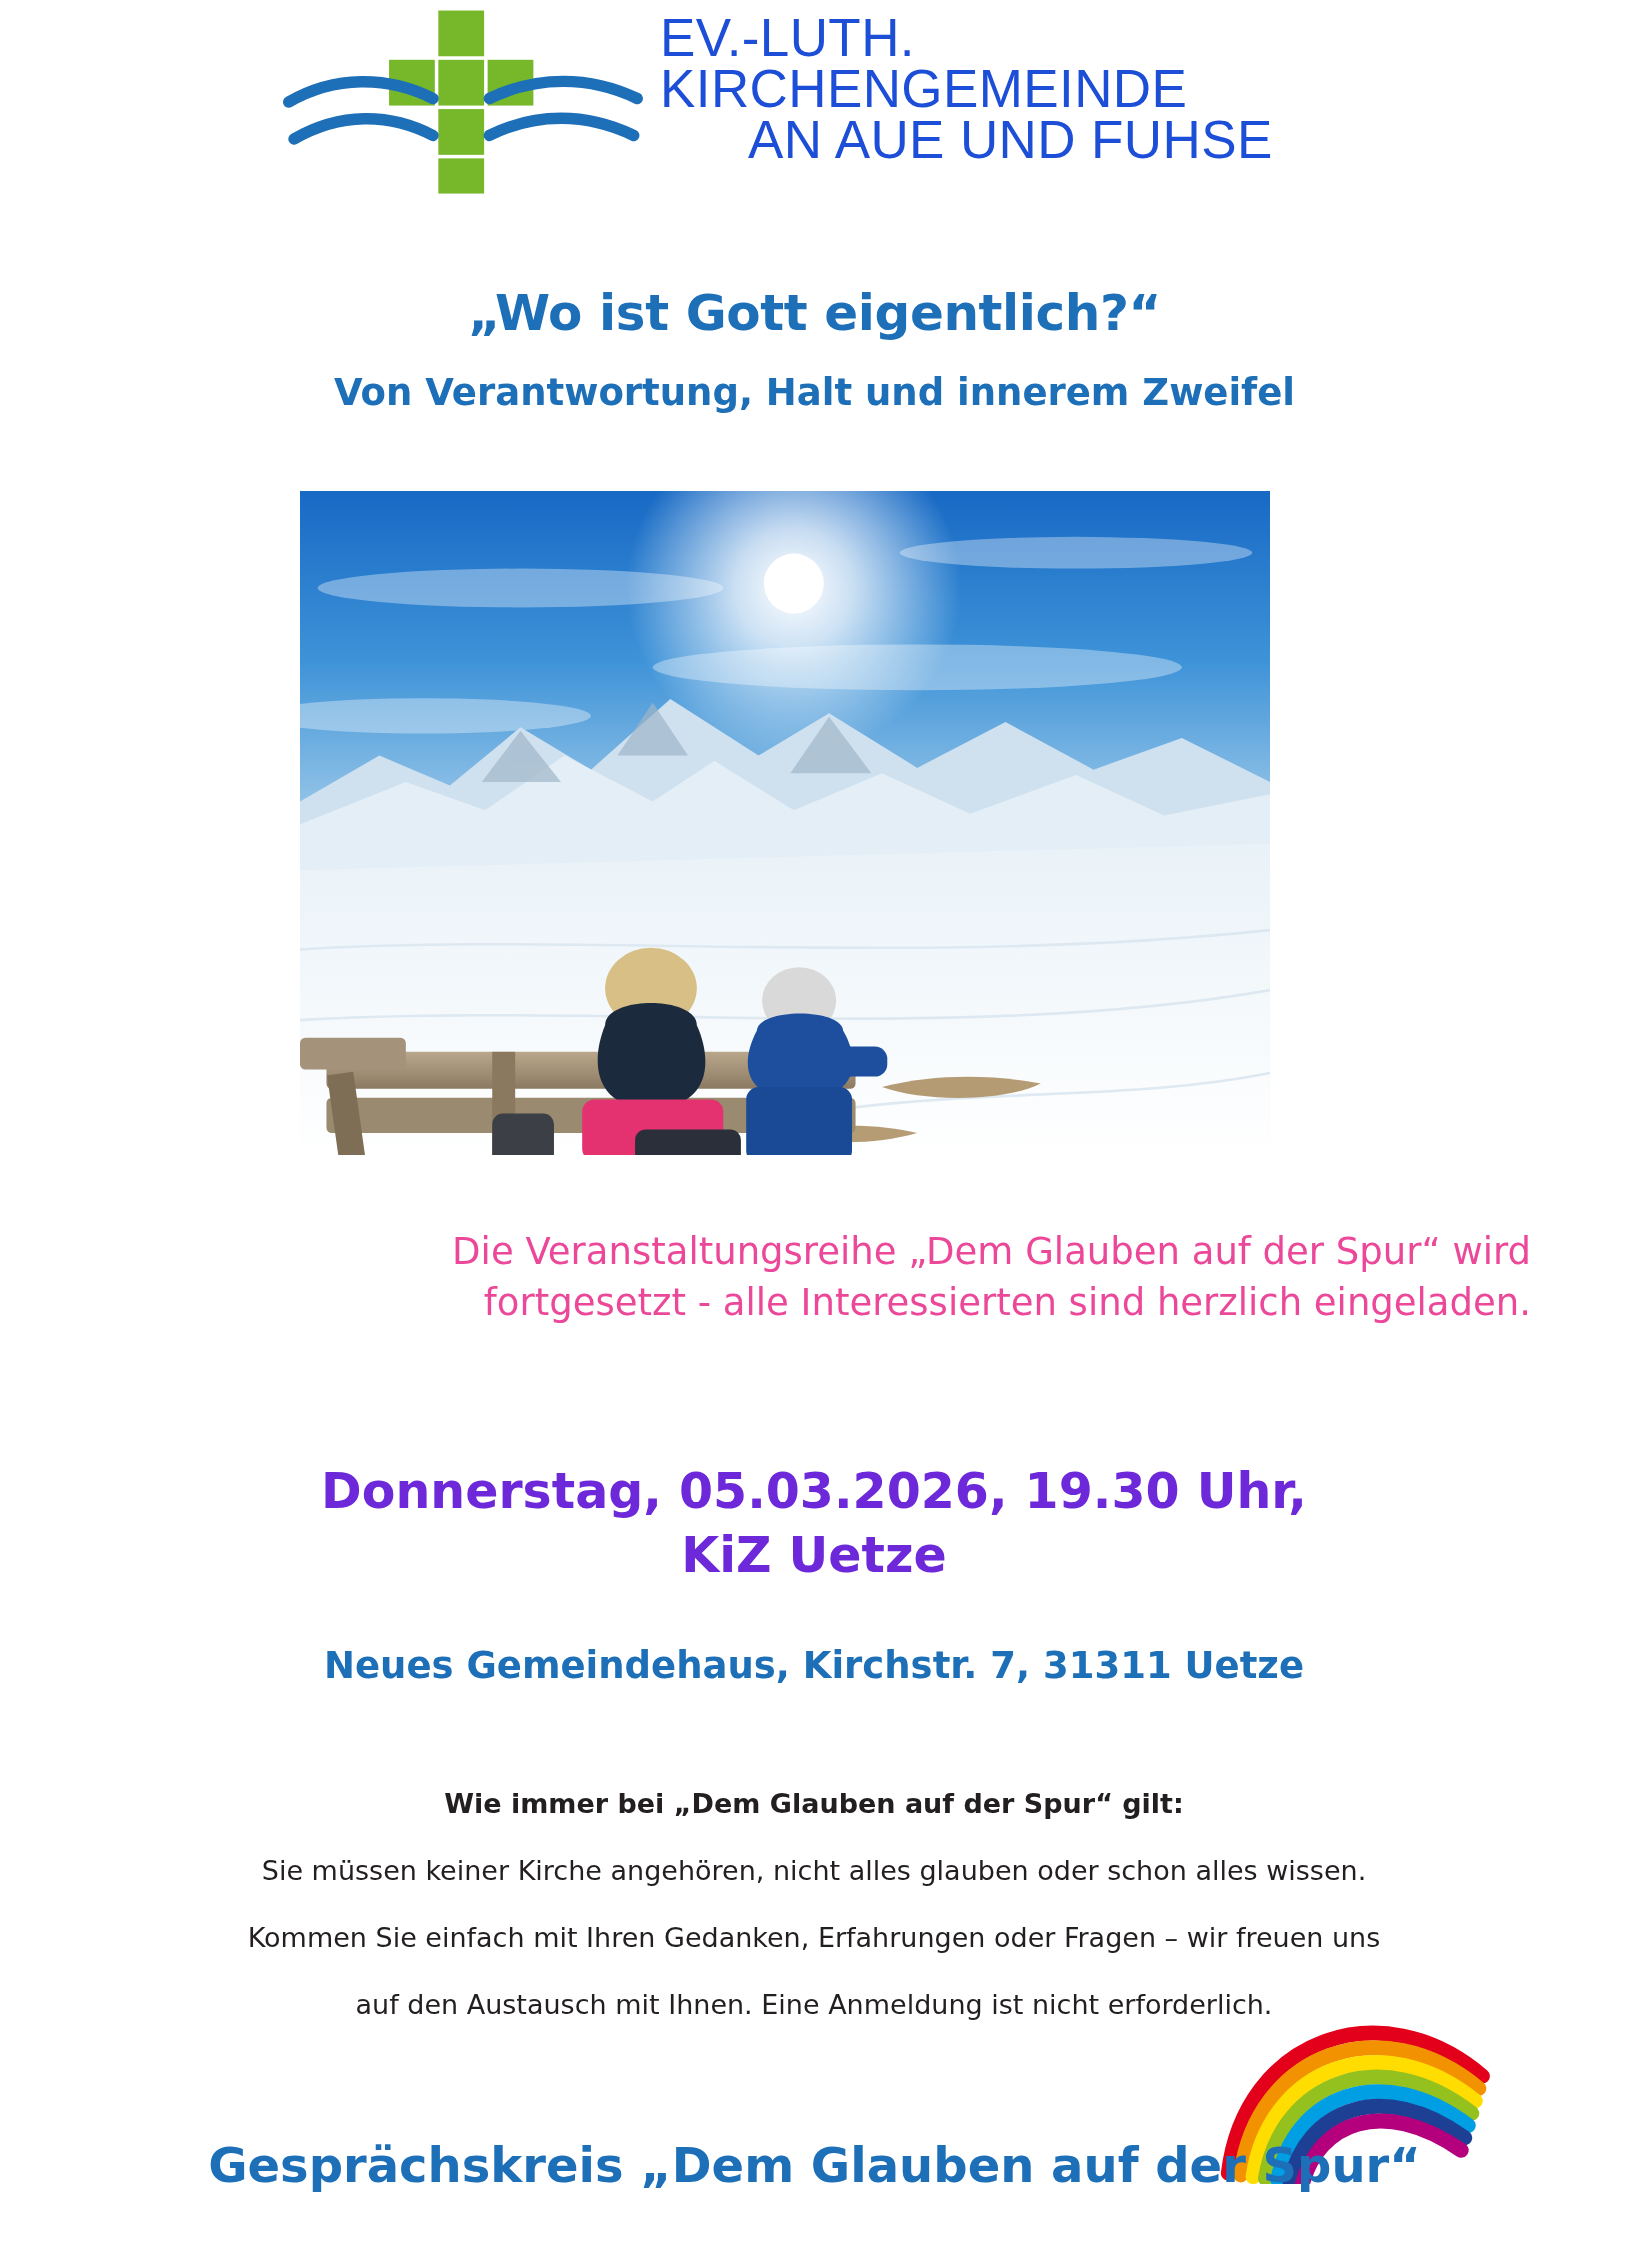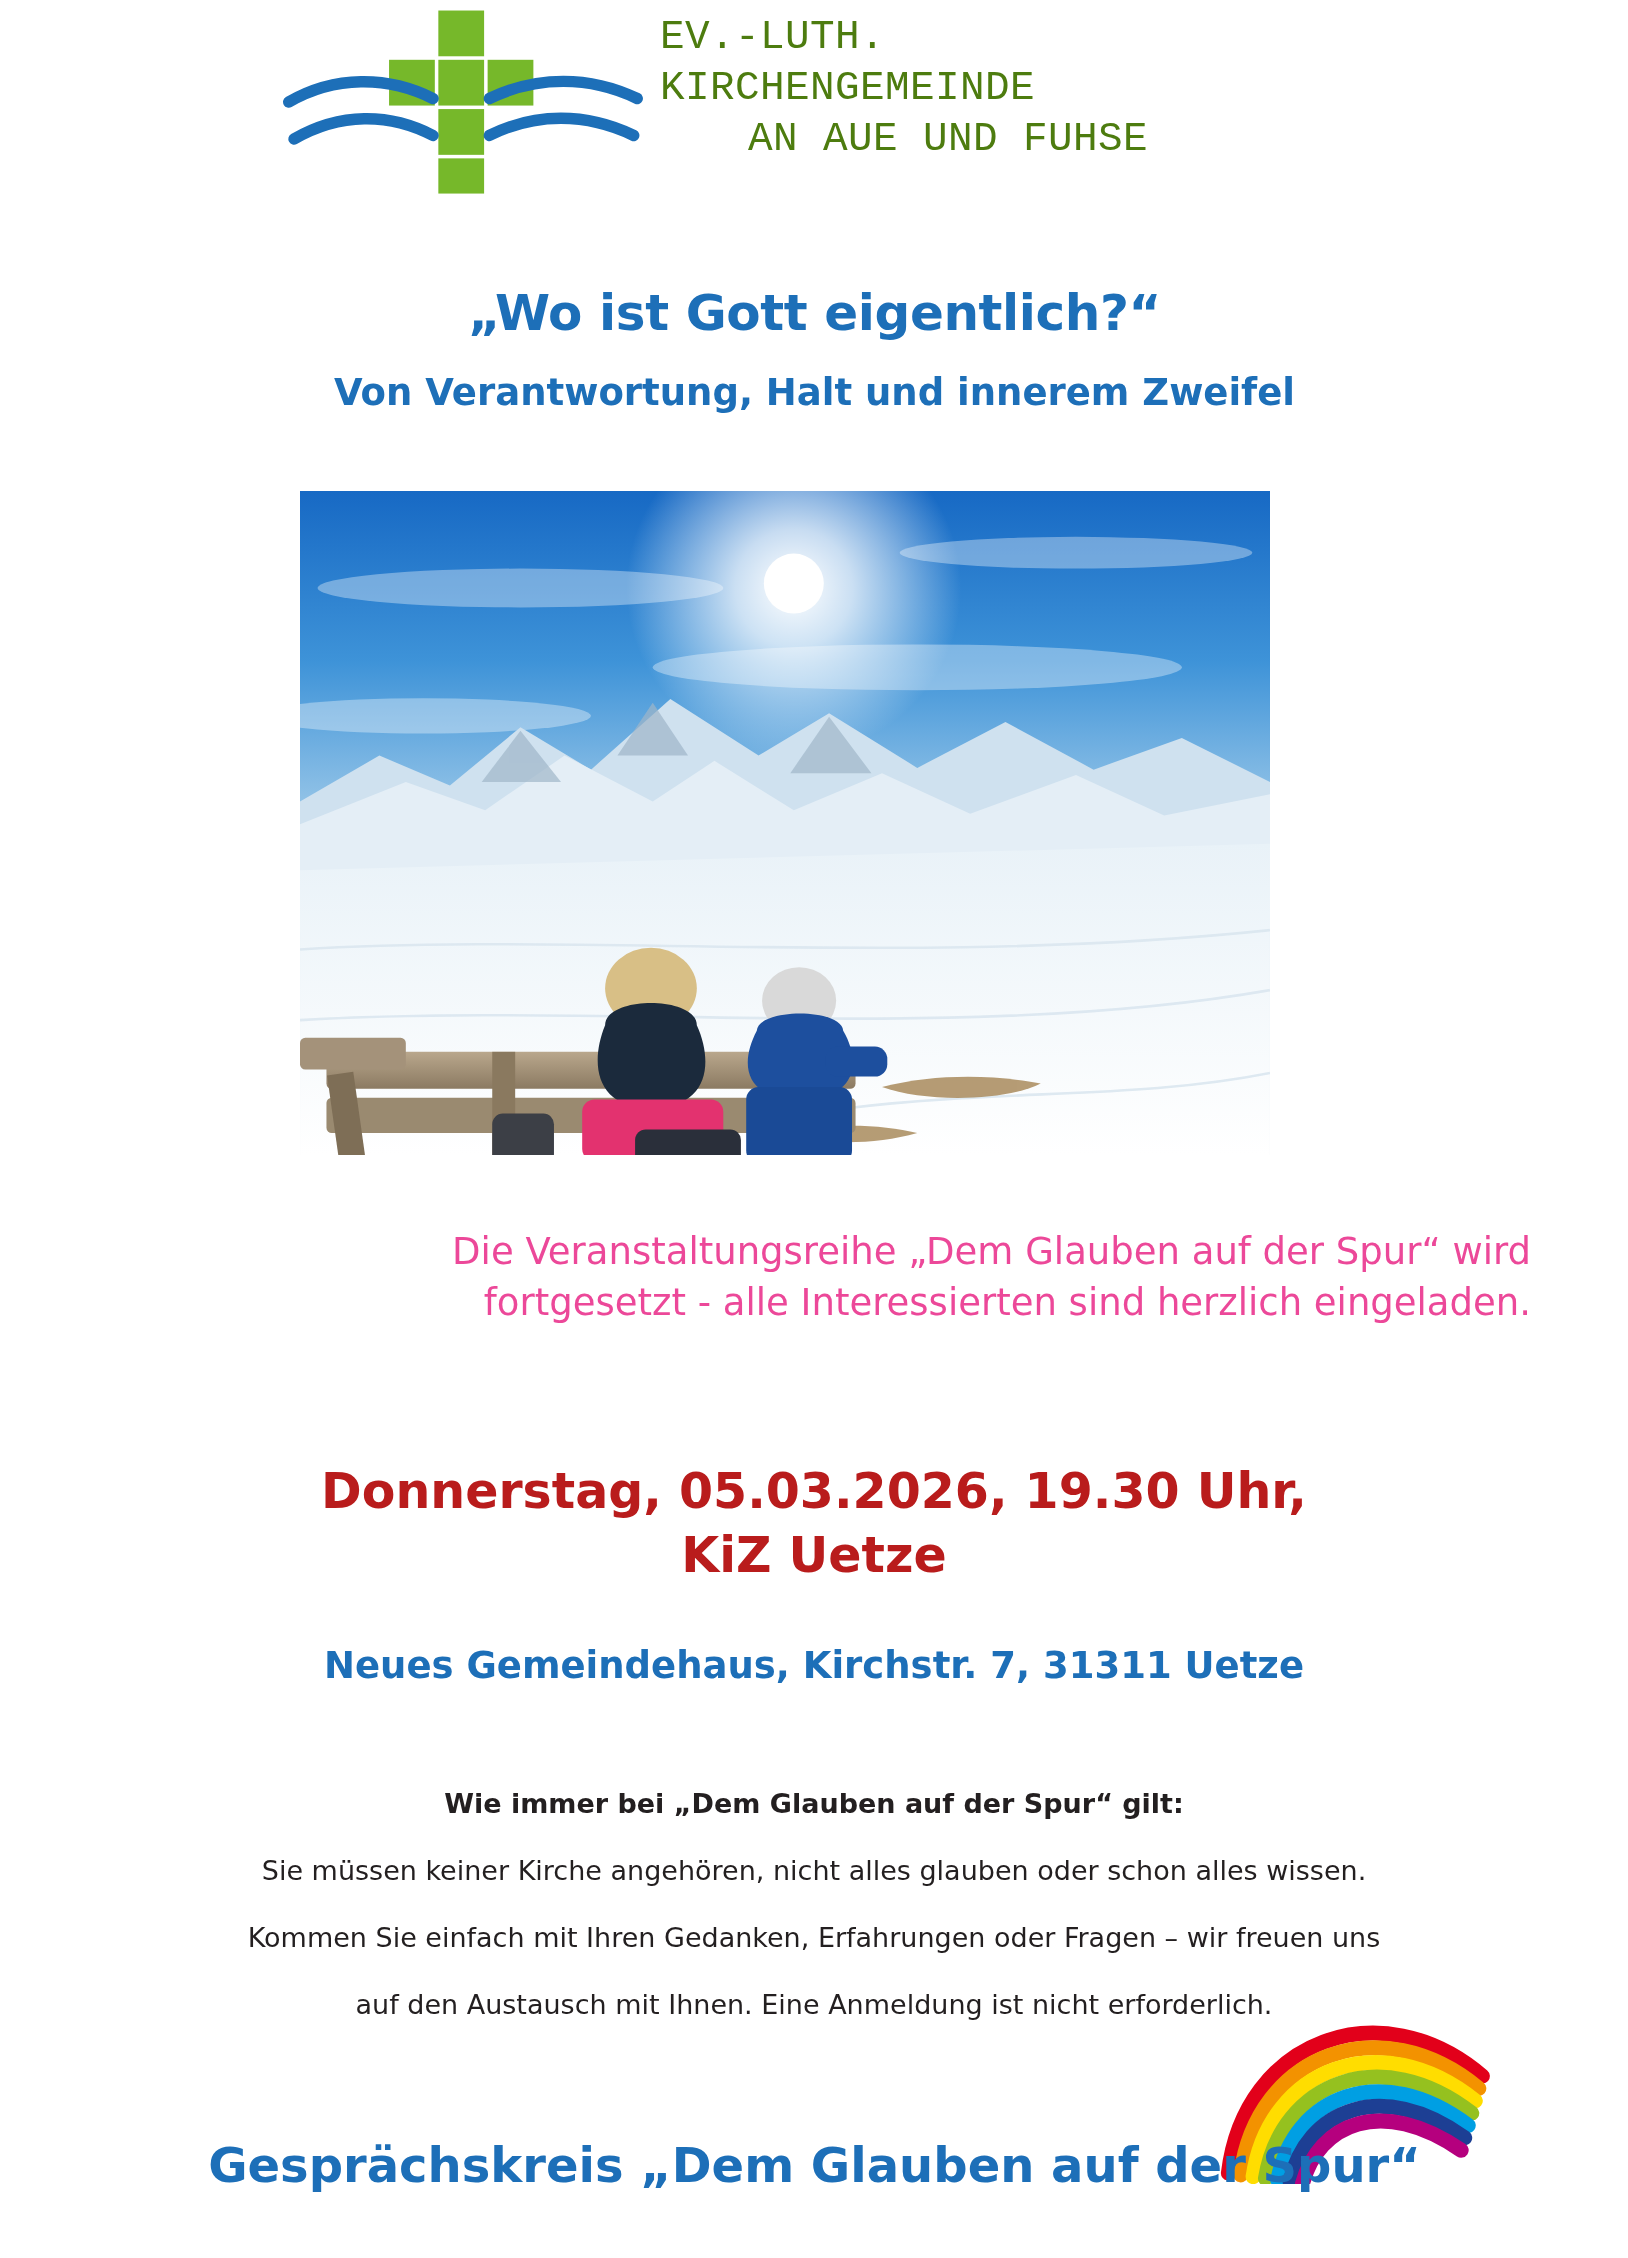--- a/index.html
+++ b/index.html
@@ -34,27 +34,27 @@
   }
   .logo-svg {
     position: absolute;
     top: 0;
     left: 0;
   }
   .logo-text {
     position: absolute;
     left: 379px;
     top: 5.3px;
-    color: #4d7c0f;
-    font-size: 41px;
+    color: #1d4ed8;
+    font-size: 53px;
     line-height: 51px;
     font-weight: 400;
     letter-spacing: 0.4px;
     text-align: left;
-    font-family: Liberation Mono, monospace;
+    font-family: Liberation Sans, sans-serif;
   }
   .logo-line { display: block; white-space: nowrap; }
   .logo-line.l2 { padding-left: 0px; }
   .logo-line.l3 { padding-left: 88px; }
 
   
   .title {
     position: absolute;
     top: 284px;
     left: 0;
@@ -99,21 +99,21 @@
     line-height: 51px;
     color: #ec4899;
   }
 
   .event {
     position: absolute;
     top: 1460px;
     left: 97px;
     width: 1434px;
     text-align: center;
-    color: #b91c1c;
+    color: #6d28d9;
     font-weight: bold;
     font-size: 49px;
     line-height: 64px;
   }
   .venue {
     position: absolute;
     top: 1644px;
     left: 97px;
     width: 1434px;
     text-align: center;

